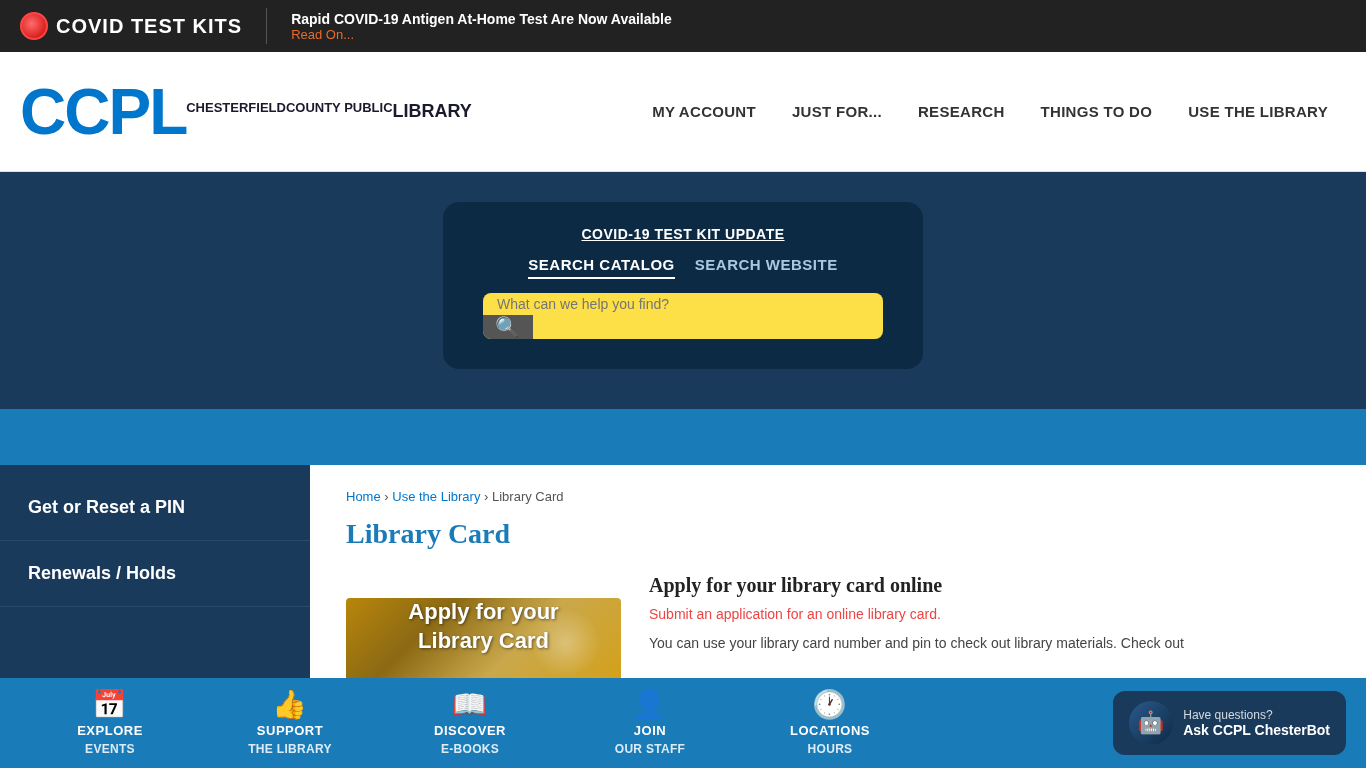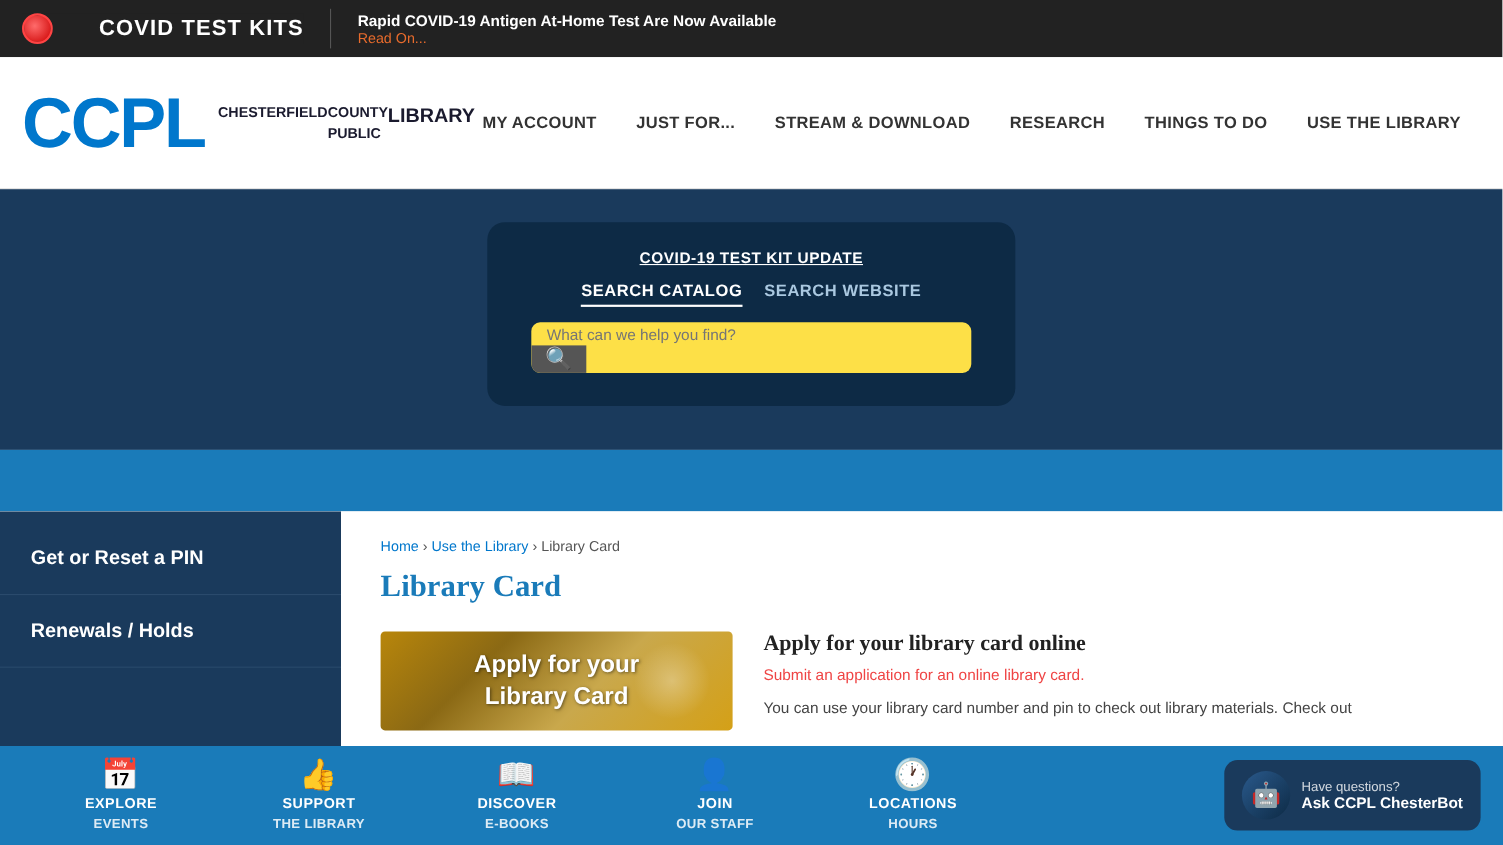--- a/index.html
+++ b/index.html
@@ -27,21 +27,20 @@
       border-radius: 50%;
       border: 2px solid #ff4444;
       display: inline-block;
     }
     .alert-title-text {
       color: #fff;
       font-size: 20px;
       font-weight: 900;
       letter-spacing: 1px;
       text-transform: uppercase;
-      margin-left: 34px;
     }
     .alert-divider {
       width: 1px; height: 36px;
       background: #555;
       margin: 0 8px;
     }
     .alert-message-block { display: flex; flex-direction: column; }
     .alert-headline { color: #fff; font-size: 14px; font-weight: 600; }
     .alert-link { color: #e86b2c; font-size: 13px; text-decoration: none; cursor: pointer; }
 
@@ -50,21 +49,21 @@
       display: flex;
       align-items: center;
       padding: 10px 20px;
       background: #fff;
       border-bottom: 1px solid #e0e0e0;
       height: 120px;
     }
     .logo-area {
       display: flex;
       align-items: center;
-      gap: 12px;
+      gap: 0;
       min-width: 320px;
     }
     .logo-ccpl {
       font-size: 64px;
       font-weight: 900;
       color: #0077cc;
       letter-spacing: -2px;
       line-height: 1;
     }
     .logo-text {
@@ -225,30 +224,30 @@
       font-weight: 700;
       color: #1a7bb9;
       margin-bottom: 24px;
       font-family: Georgia, serif;
     }
     .card-area {
       display: flex;
       gap: 28px;
     }
     .card-image {
-      width: 320px;
+      width: 275px;
       height: 90px;
       background: linear-gradient(135deg, #b8860b 0%, #8b6914 30%, #c9a84c 60%, #d4a017 100%);
       border-radius: 4px;
       display: flex;
-      align-items: center;
       justify-content: center;
       flex-shrink: 0;
       position: relative;
       overflow: hidden;
+      margin-top: 24px;
     }
     .card-image-text {
       color: #fff;
       font-size: 22px;
       font-weight: 900;
       text-align: center;
       text-shadow: 1px 1px 3px rgba(0,0,0,0.5);
       line-height: 1.3;
       z-index: 1;
     }
@@ -369,21 +368,20 @@
     <span class="logo-ccpl">CCPL</span>
     <div class="logo-text">
       <span>CHESTERFIELD</span>
       <span>COUNTY PUBLIC</span>
       <span>LIBRARY</span>
     </div>
   </div>
   <nav class="main-nav">
     <span class="nav-item">MY ACCOUNT</span>
     <span class="nav-item">JUST FOR...</span>
-    <span class="nav-item">STREAM &amp; DOWNLOAD</span>
     <span class="nav-item">RESEARCH</span>
     <span class="nav-item">THINGS TO DO</span>
     <span class="nav-item">USE THE LIBRARY</span>
   </nav>
 </header>
 
 <section class="hero-section">
   <div class="search-card">
     <a class="covid-update-link">COVID-19 TEST KIT UPDATE</a>
     <div class="search-tabs">

